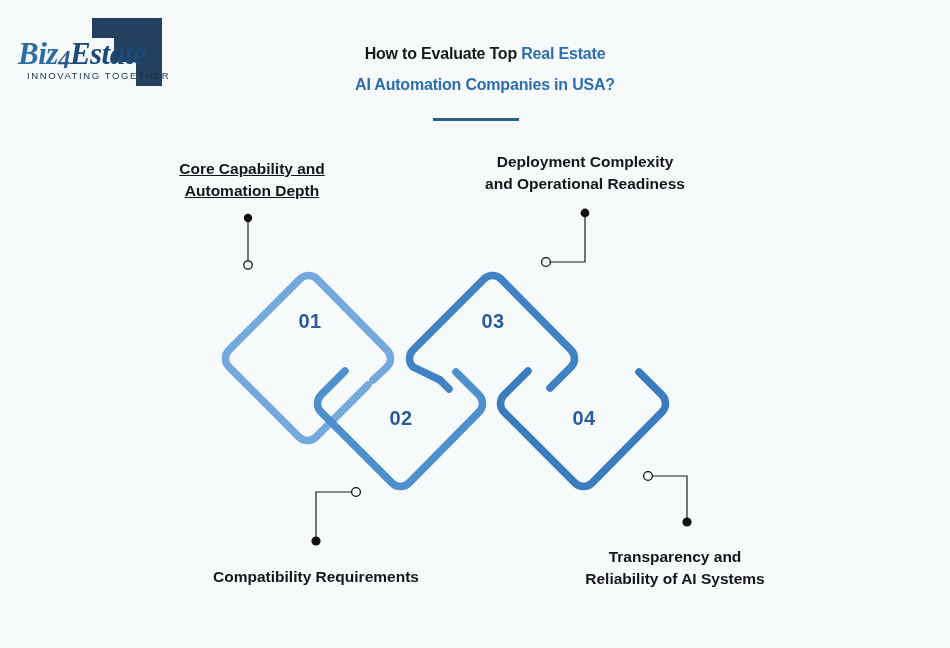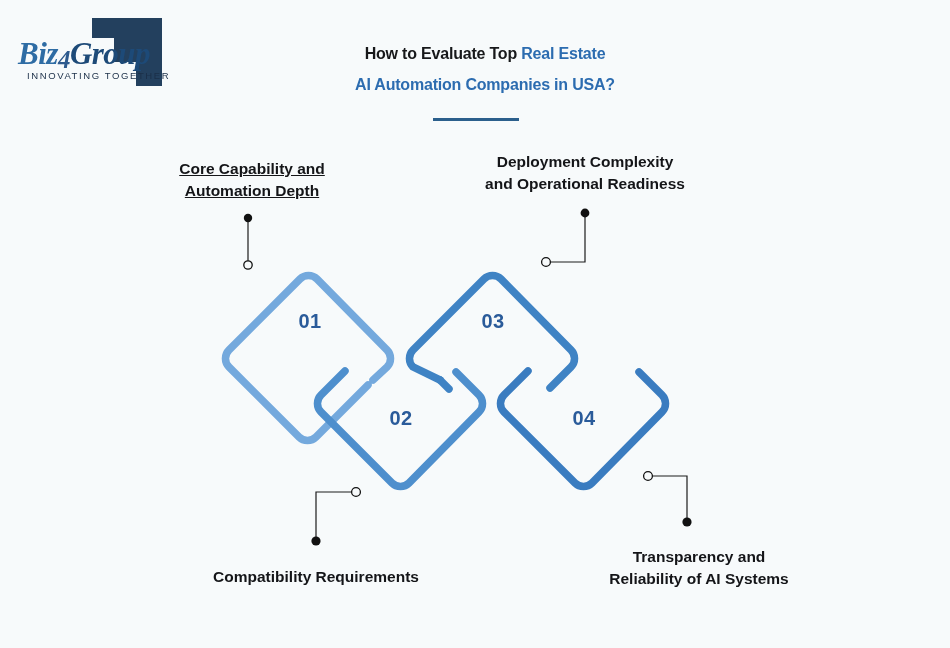--- a/index.html
+++ b/index.html
@@ -119,32 +119,32 @@
     font-family: "Liberation Sans", sans-serif;
     font-weight: bold;
     font-size: 15.5px;
     line-height: 22px;
     color: #141518;
     text-align: center;
   }
   #label-1 { left: 146px; top: 158px; width: 212px; text-decoration: underline; }
   #label-3 { left: 463px; top: 151px; width: 244px; }
   #label-2 { left: 176px; top: 566px; width: 280px; }
-  #label-4 { left: 578px; top: 546px; width: 242px; }
+  #label-4 { left: 554px; top: 546px; width: 242px; }
 </style>
 </head>
 <body>
 
 <div id="logo">
   <svg class="logo-mark" viewBox="0 0 162 76">
 
     <path d="M78 2 H148 V70 H122 V46 H100 V22 H78 Z" fill="#23405e"></path>
   </svg>
   <div class="logo-word">
-    <span class="w1">Bi</span><span class="w1">z</span><span class="w4">4</span><span class="w2">Group</span>
+    <span class="w1">Bi</span><span class="w1">z</span><span class="w4">4</span><span class="w2">Estate</span>
   </div>
   <div class="logo-tag">INNOVATING TOGETHER</div>
 </div>
 
 <div id="title-block">
   <div class="t-line">
     <span class="dark">How to Evaluate Top </span><span class="blue">Real Estate</span>
   </div>
   <div class="t-line blue">AI Automation Companies in USA?</div>
 </div>

